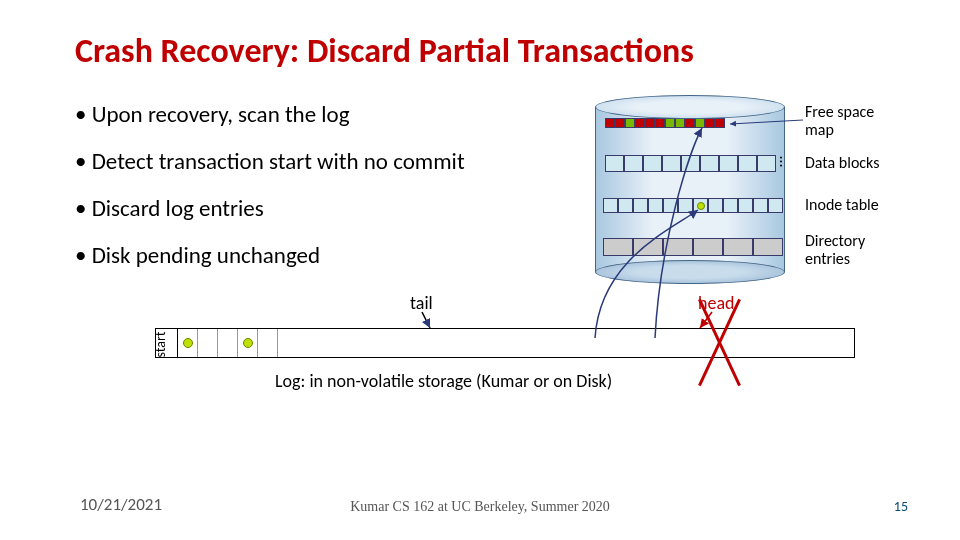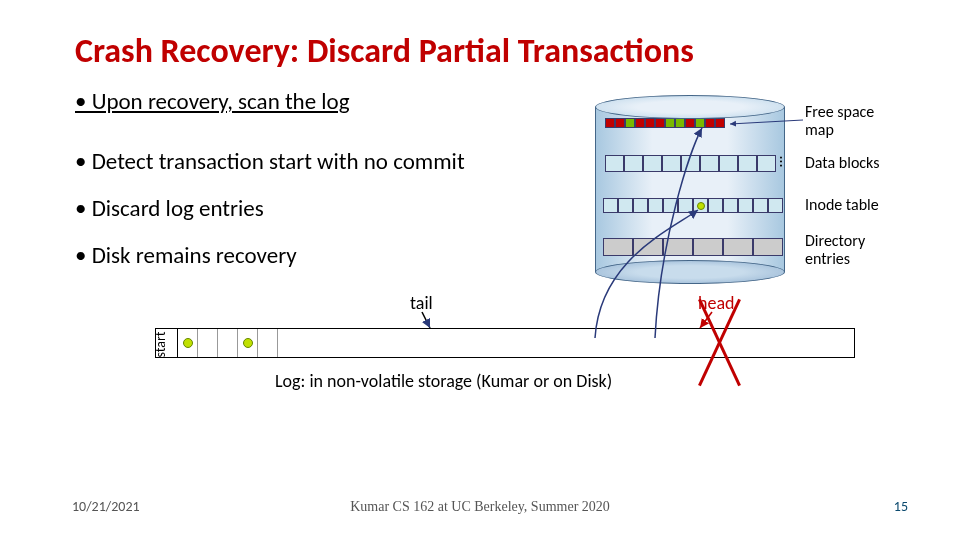--- a/index.html
+++ b/index.html
@@ -1,21 +1,21 @@
 <!DOCTYPE html>
 <html><head>
 <meta charset="utf-8">
 <style>
   * { margin: 0; padding: 0; box-sizing: border-box; }
   body { width: 960px; height: 540px; background: #fff; font-family: Calibri, Arial, sans-serif; position: relative; overflow: hidden; }
   
   .title { position: absolute; top: 30px; left: 75px; font-size: 34px; font-weight: bold; color: #c00000; }
   
   .bullet { position: absolute; font-size: 23px; color: #000; }
-  .b1 { top: 87px; left: 75px; text-decoration: underline; }
+  .b1 { top: 100px; left: 75px; }
   .b2 { top: 147px; left: 75px; }
   .b3 { top: 194px; left: 75px; }
   .b4 { top: 241px; left: 75px; }
   
   
   .disk { position: absolute; top: 95px; left: 595px; width: 190px; height: 180px; }
   .cyl-body { position: absolute; top: 12px; left: 0; width: 190px; height: 165px; background: linear-gradient(90deg, #a8c8e0 0%, #e8f0f8 30%, #e8f0f8 70%, #a8c8e0 100%); border-left: 1px solid #446688; border-right: 1px solid #446688; }
   .cyl-top { position: absolute; top: 0; left: 0; width: 190px; height: 24px; background: radial-gradient(ellipse, #e8f0f8 40%, #b8d4e8 100%); border: 1px solid #446688; border-radius: 50%; z-index: 2; }
   .cyl-bot { position: absolute; top: 165px; left: 0; width: 190px; height: 24px; background: radial-gradient(ellipse, #c8dceC 40%, #90b0d0 100%); border: 1px solid #446688; border-radius: 50%; }
   
@@ -62,35 +62,35 @@
   .lcell.ldot::after { content: ""; position: absolute; width: 8px; height: 8px; background: #c0e000; border: 1px solid #668800; border-radius: 50%; top: 9px; left: 5px; }
   .seg-rest { flex: 1; }
   
   .x-mark { position: absolute; top: 300px; left: 690px; width: 60px; height: 85px; }
   .x-mark::before, .x-mark::after { content: ""; position: absolute; width: 3px; height: 95px; background: #c00000; top: -5px; left: 28px; }
   .x-mark::before { transform: rotate(25deg); }
   .x-mark::after  { transform: rotate(-25deg); }
   
   .log-caption { position: absolute; top: 370px; left: 275px; font-size: 18px; }
   
-  .footer-l { position: absolute; bottom: 25px; left: 72px; font-size: 14px; color: #555; }
+  .footer-l { position: absolute; bottom: 25px; left: 80px; font-size: 17px; color: #555; }
   .footer-c { position: absolute; bottom: 25px; left: 0; width: 960px; text-align: center; font-size: 14px; color: #555; font-family: Liberation Serif, serif; }
   .footer-r { position: absolute; bottom: 25px; right: 52px; font-size: 14px; color: #0c4a6e; }
   
   svg.arrows { position: absolute; top: 0; left: 0; width: 960px; height: 540px; pointer-events: none; }
 </style>
 </head>
 <body>
 
 <div class="title">Crash Recovery: Discard Partial Transactions</div>
 
 <div class="bullet b1">• Upon recovery, scan the log</div>
 <div class="bullet b2">• Detect transaction start with no commit</div>
 <div class="bullet b3">• Discard log entries</div>
-<div class="bullet b4">• Disk remains recovery</div>
+<div class="bullet b4">• Disk pending unchanged</div>
 
 <div class="disk">
   <div class="cyl-top"></div>
   <div class="cyl-body"></div>
   <div class="cyl-bot"></div>
 </div>
 
 <div class="row fsm" id="fsm-row">
     <div class="cell r"></div>
     <div class="cell r"></div>

